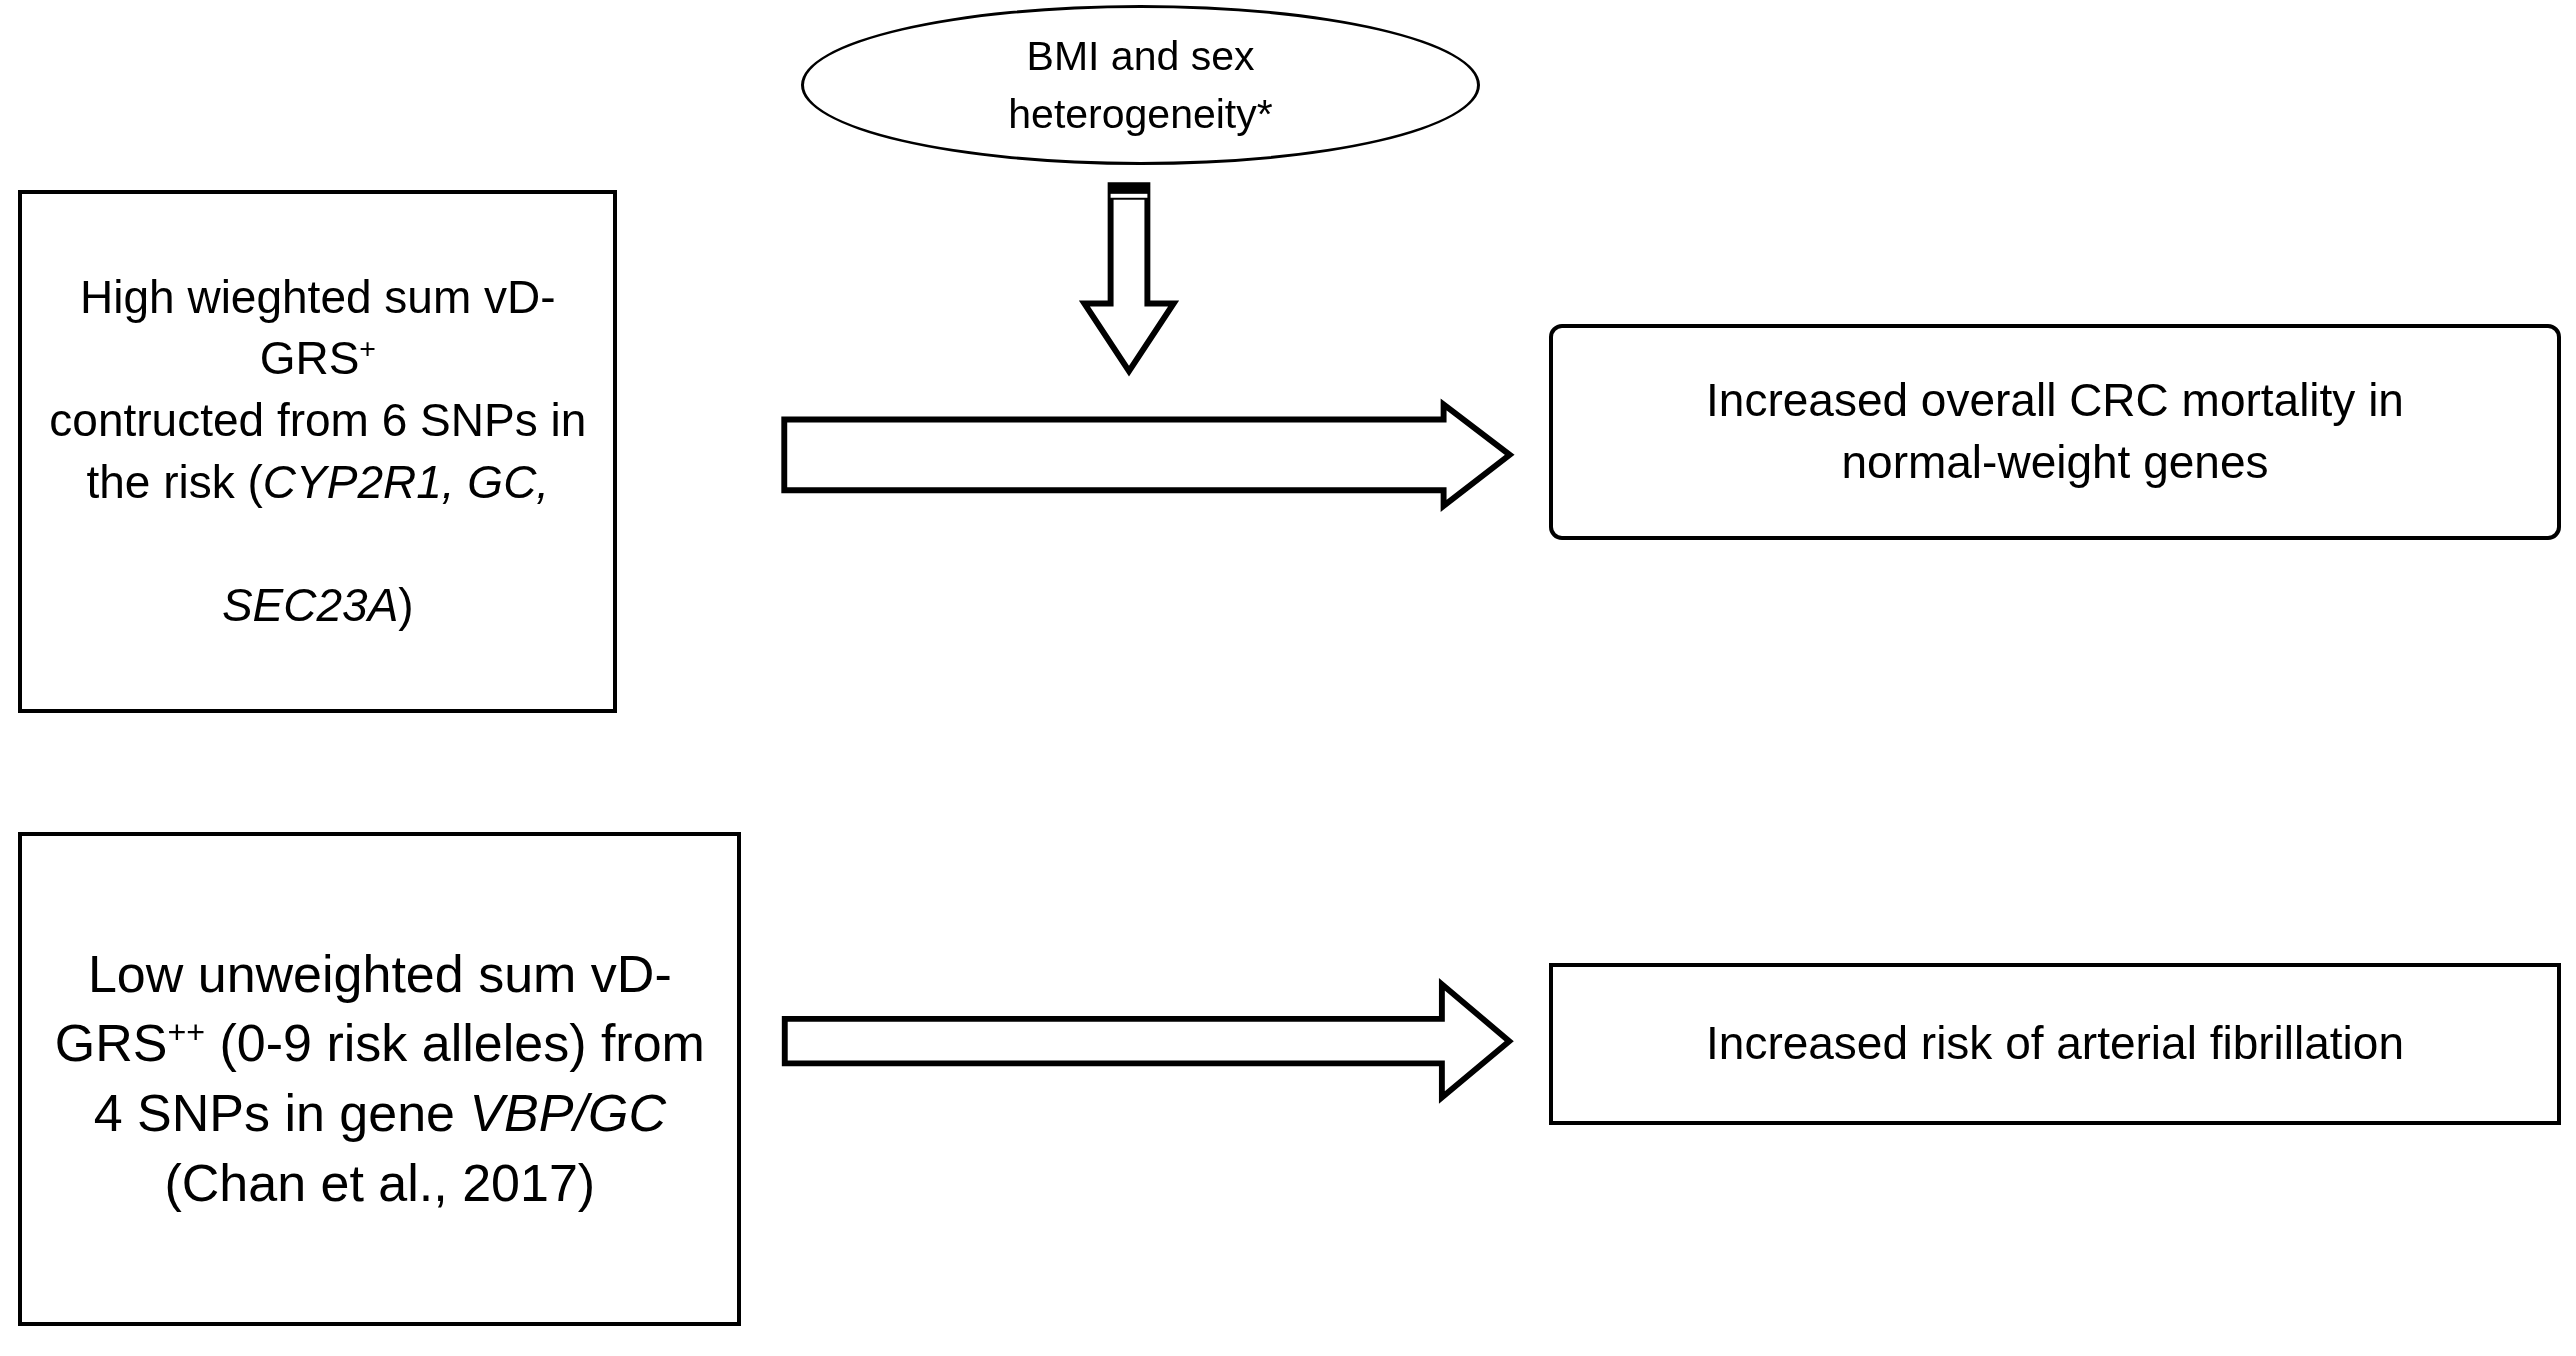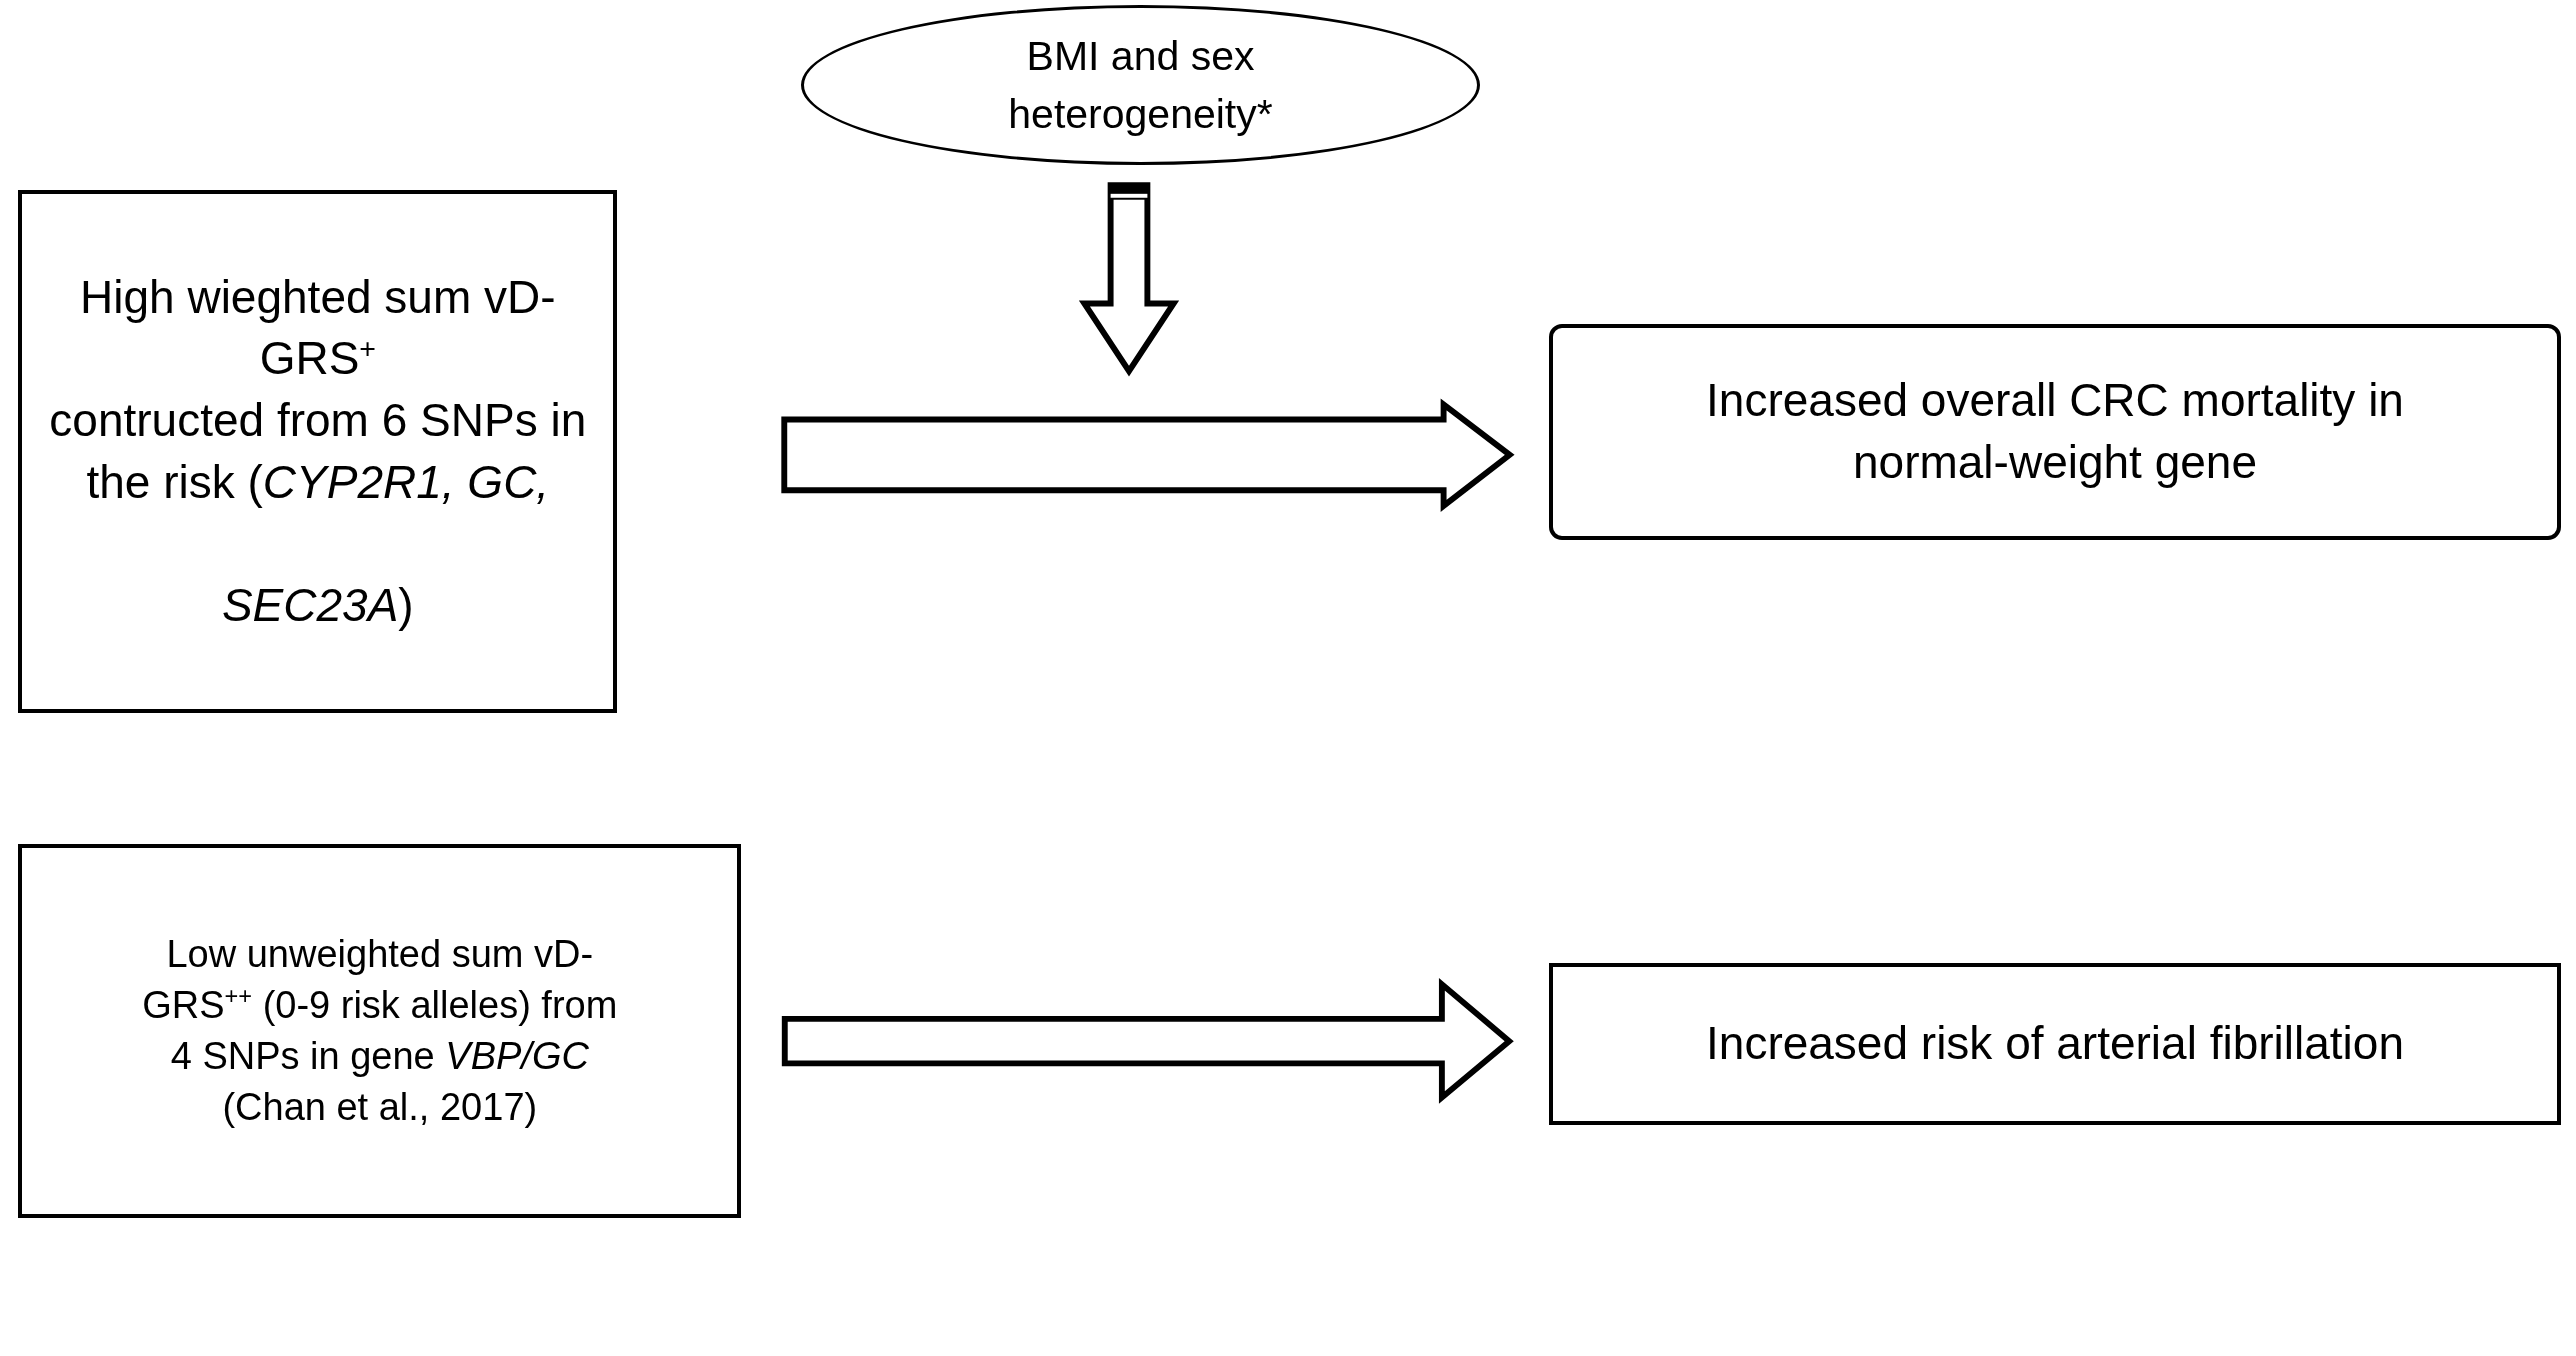--- a/index.html
+++ b/index.html
@@ -40,23 +40,22 @@
     vertical-align: super;
     line-height: 0;
   }
 
   
   #box-grs-weighted {
     left: 18.3px;  top: 190px;  width: 599px; height: 523px;
     font-size: 46px;
   }
   #box-grs-unweighted {
-    left: 18.3px;  top: 832px; width: 723px; height: 374px;
-    font-size: 38px;
-    margin-top: 12px;
+    left: 18.3px;  top: 832px; width: 723px; height: 494px;
+    font-size: 52px;
   }
   #box-outcome-crc {
     left: 1549px; top: 324px;  width: 1012px; height: 216px;
     font-size: 46px;
     border-radius: 13px;
   }
   #box-outcome-af {
     left: 1549px; top: 963px; width: 1012px; height: 162px;
     font-size: 46px;
   }
@@ -148,21 +147,21 @@
     <polygon class="arrow-outline" points="5,28 1012,28 1012,5 1113,82 1012,160 1012,136 5,136"></polygon>
   </svg>
 
   <svg id="arrow-grs-to-af" class="arrow-svg" viewBox="0 0 1118 182">
     <polygon class="arrow-outline" points="5,58 1010,58 1010,5 1113,92 1010,178 1010,126 5,126"></polygon>
   </svg>
 
   <div class="node-box" id="box-outcome-crc">
     <span class="txt">
       <span>Increased overall CRC mortality in</span><br>
-      <span>normal-weight gene</span>
+      <span>normal-weight genes</span>
     </span>
   </div>
 
   <div class="node-box" id="box-outcome-af">
     <span class="txt">
       <span>Increased risk of arterial fibrillation</span>
     </span>
   </div>
 
 </div>

